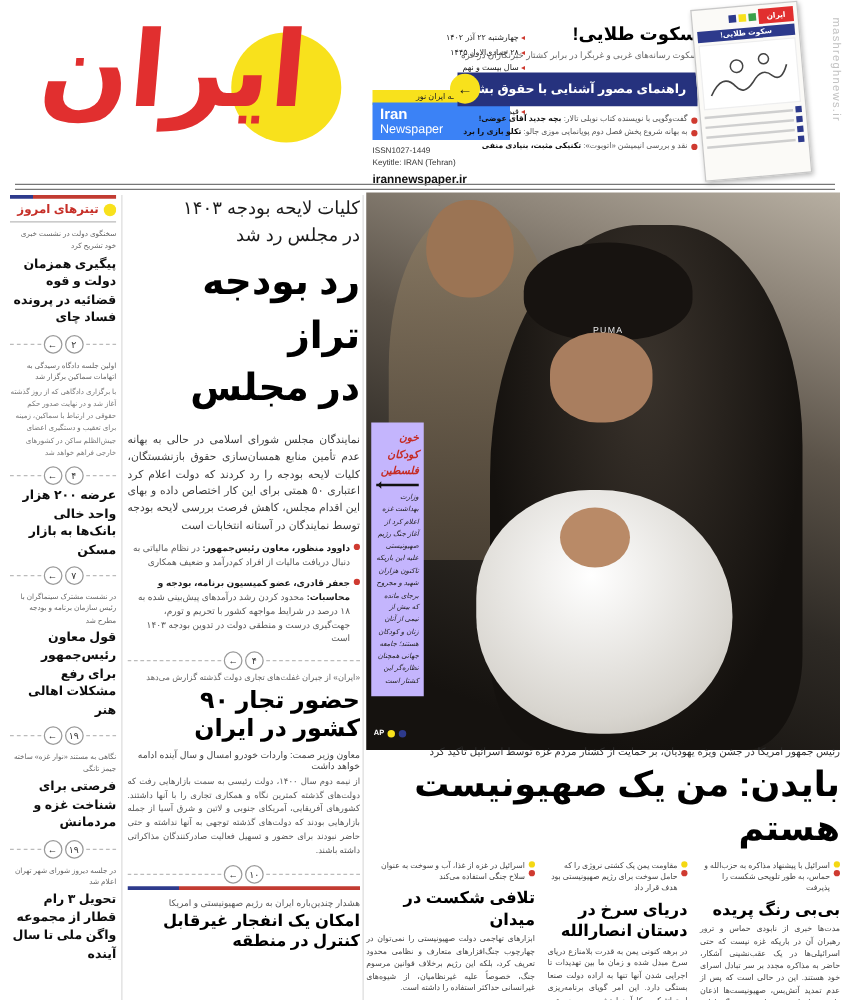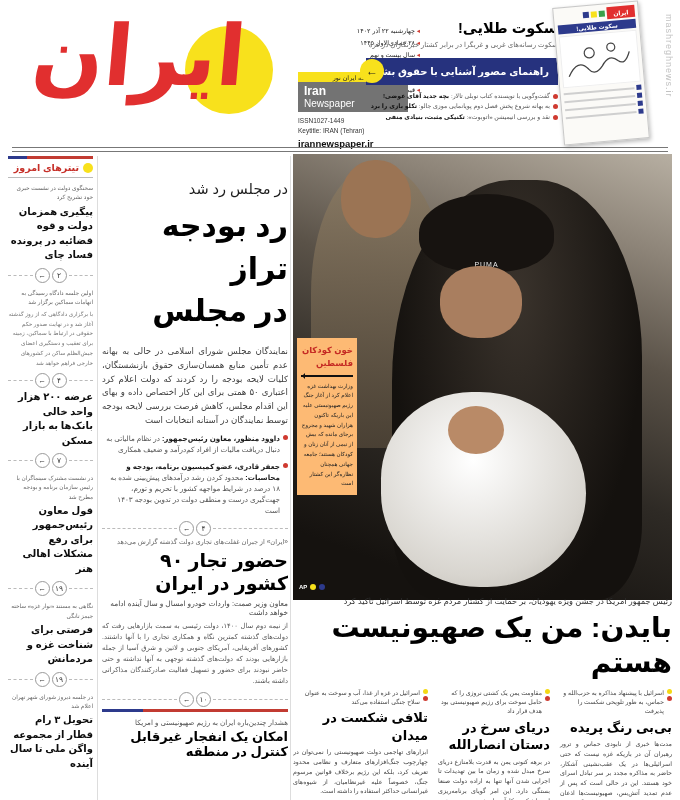--- a/index.html
+++ b/index.html
@@ -7,21 +7,21 @@
         font-family:"Liberation Sans","DejaVu Sans",sans-serif;overflow:hidden;direction:rtl;color:#111;}
   
   .wm{position:absolute;left:664px;top:14px;writing-mode:vertical-rl;direction:ltr;
       font-size:9px;color:#c2c2c2;letter-spacing:1px;}
   .logo-circle{position:absolute;left:185px;top:26px;width:88px;height:88px;background:#f8e11c;border-radius:50%;z-index:1;}
   .logo-text{position:absolute;left:10px;top:4px;width:258px;z-index:2;font-size:84px;font-weight:bold;
              color:#e12f2f;text-align:center;line-height:1.25;transform:skewX(-5deg);}
   .dates{position:absolute;left:298px;top:25px;width:122px;font-size:6.4px;line-height:1.85;color:#222;text-align:right;}
   .dates .dl::before{content:"◂ ";color:#cf3a30;}
   .dates .hl{background:#f8e11c;}
-  .brand-box{position:absolute;left:298px;top:82px;width:110px;height:30px;background:#737373;color:#fff;
+  .brand-box{position:absolute;left:298px;top:82px;width:110px;height:30px;background:#3b82f6;color:#fff;
              padding:3px 6px;direction:ltr;text-align:left;box-sizing:border-box;}
   .brand-box .b1{font-size:12px;font-weight:bold;line-height:1.05;}
   .brand-box .b2{font-size:10px;line-height:1.1;}
   .issn{position:absolute;left:298px;top:116px;direction:ltr;text-align:left;font-size:6.5px;color:#333;line-height:1.5;}
   .issn .site{font-size:9.5px;font-weight:bold;color:#101010;margin-top:1px;}
   
   .promo{position:absolute;left:366px;top:20px;width:192px;}
   .promo .pt{font-size:14.5px;font-weight:bold;text-align:right;color:#000;}
   .promo .ps{font-size:7px;color:#666;text-align:right;margin-top:4px;line-height:1.5;}
   .promo .banner{position:relative;margin-top:7px;height:27px;background:#26327e;color:#fff;
@@ -91,21 +91,21 @@
          border-radius:50% 50% 42% 42%;display:flex;align-items:flex-end;justify-content:center;
          color:#e9e9e9;font-size:7px;letter-spacing:1px;padding-bottom:4px;box-sizing:border-box;}
   .ph-face{position:absolute;right:150px;top:112px;width:82px;height:72px;background:#a97e5f;border-radius:46%;}
   .ph-shroud{position:absolute;right:86px;top:238px;width:205px;height:195px;
          background:radial-gradient(circle at 45% 35%,#ffffff,#d8d5cf 68%,#b9b5ad);border-radius:46% 54% 50% 50%;}
   .ph-baby{position:absolute;right:168px;top:252px;width:56px;height:48px;background:#b98a67;border-radius:50%;}
   .credit{position:absolute;left:299px;top:584px;display:flex;align-items:center;gap:3px;direction:ltr;z-index:3;}
   .credit .ct{color:#fff;font-size:6px;font-weight:bold;}
   .credit .cd1{width:6px;height:6px;border-radius:50%;background:#f8e11c;}
   .credit .cd2{width:6px;height:6px;border-radius:50%;background:#2d3a8c;}
-  .capbox{position:absolute;left:297px;top:338px;width:60px;background:#fdba74;padding:6px 4px;z-index:2;box-sizing:border-box;}
+  .capbox{position:absolute;left:297px;top:338px;width:42px;background:#c4b5fd;padding:6px 4px;z-index:2;box-sizing:border-box;font-style:italic;}
   .cap-t{color:#c52b24;font-weight:bold;font-size:8.5px;line-height:1.5;text-align:right;}
   .cap-div{height:2px;background:#111;margin:5px 0;position:relative;}
   .cap-div::before{content:"";position:absolute;left:-2px;top:-2px;border:3px solid transparent;border-right-color:#111;}
   .cap-x{font-size:5.6px;line-height:1.75;color:#222;text-align:right;}
   
   .biden{position:absolute;left:293px;top:597px;width:379px;height:254px;overflow:hidden;}
   .bdk{font-size:8.2px;color:#2e2e2e;text-align:right;line-height:1.3;}
   .bdh{font-size:28px;font-weight:bold;color:#000;text-align:right;line-height:1.25;margin-top:2px;}
   .cols{display:flex;gap:10px;margin-top:8px;}
   .bcol0,.bcol1{flex:0 0 112px;}
@@ -258,21 +258,21 @@
 
     <div>
       <div class="sbk">در جلسه دیروز شورای شهر تهران اعلام شد</div>
       <div class="sbt">تحویل ۳ رام قطار از مجموعه واگن ملی تا سال آینده</div>
 
     </div>
 
   </div>
 
   <div class="main">
-    <div class="mk"><br><span>در مجلس رد شد</span></div>
+    <div class="mk"><span>کلیات لایحه بودجه ۱۴۰۳</span><br><span>در مجلس رد شد</span></div>
     <div class="mh"><span>رد بودجه تراز</span><br><span>در مجلس</span></div>
     <div class="lead">نمایندگان مجلس شورای اسلامی در حالی به بهانه عدم تأمین منابع همسان‌سازی حقوق بازنشستگان، کلیات لایحه بودجه را رد کردند که دولت اعلام کرد اعتباری ۵۰ همتی برای این کار اختصاص داده و بهای این اقدام مجلس، کاهش فرصت بررسی لایحه بودجه توسط نمایندگان در آستانه انتخابات است</div>
 
     <div class="mb">
       <span class="rdot"></span>
       <span><b>داوود منظور، معاون رئیس‌جمهور:</b> <span>در نظام مالیاتی به دنبال دریافت مالیات از افراد کم‌درآمد و ضعیف همکاری</span></span>
     </div>
     <div class="mb">
       <span class="rdot"></span>
       <span><b>جعفر قادری، عضو کمیسیون برنامه، بودجه و محاسبات:</b> <span>محدود کردن رشد درآمدهای پیش‌بینی شده به ۱۸ درصد در شرایط مواجهه کشور با تحریم و تورم، جهت‌گیری درست و منطقی دولت در تدوین بودجه ۱۴۰۳ است</span></span>

